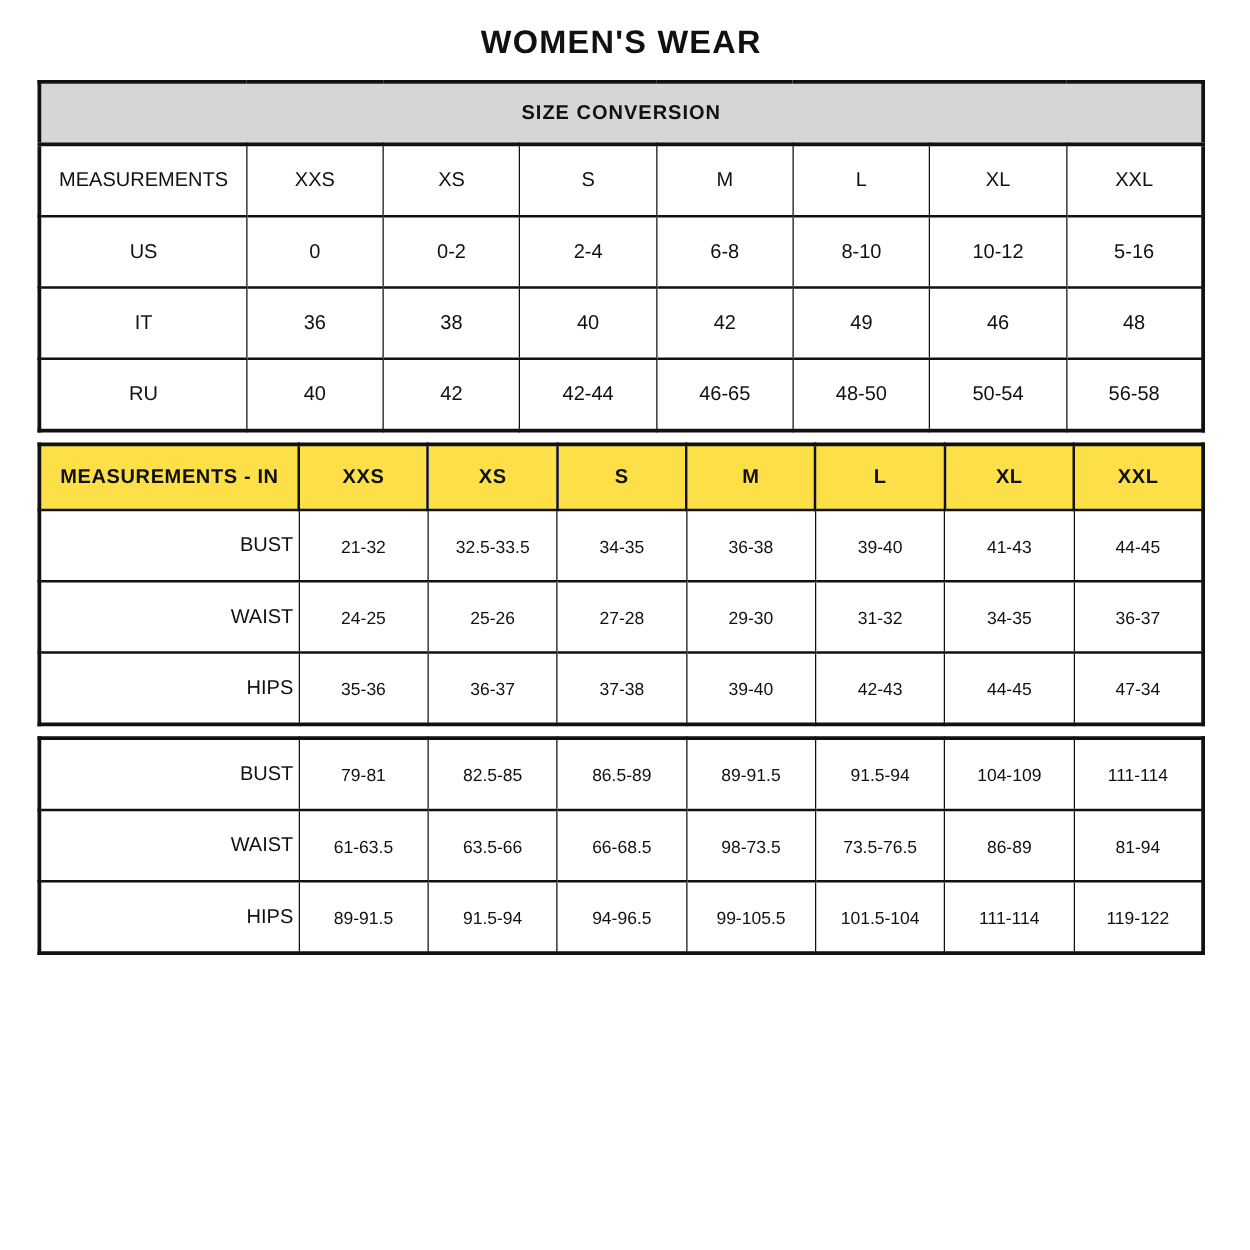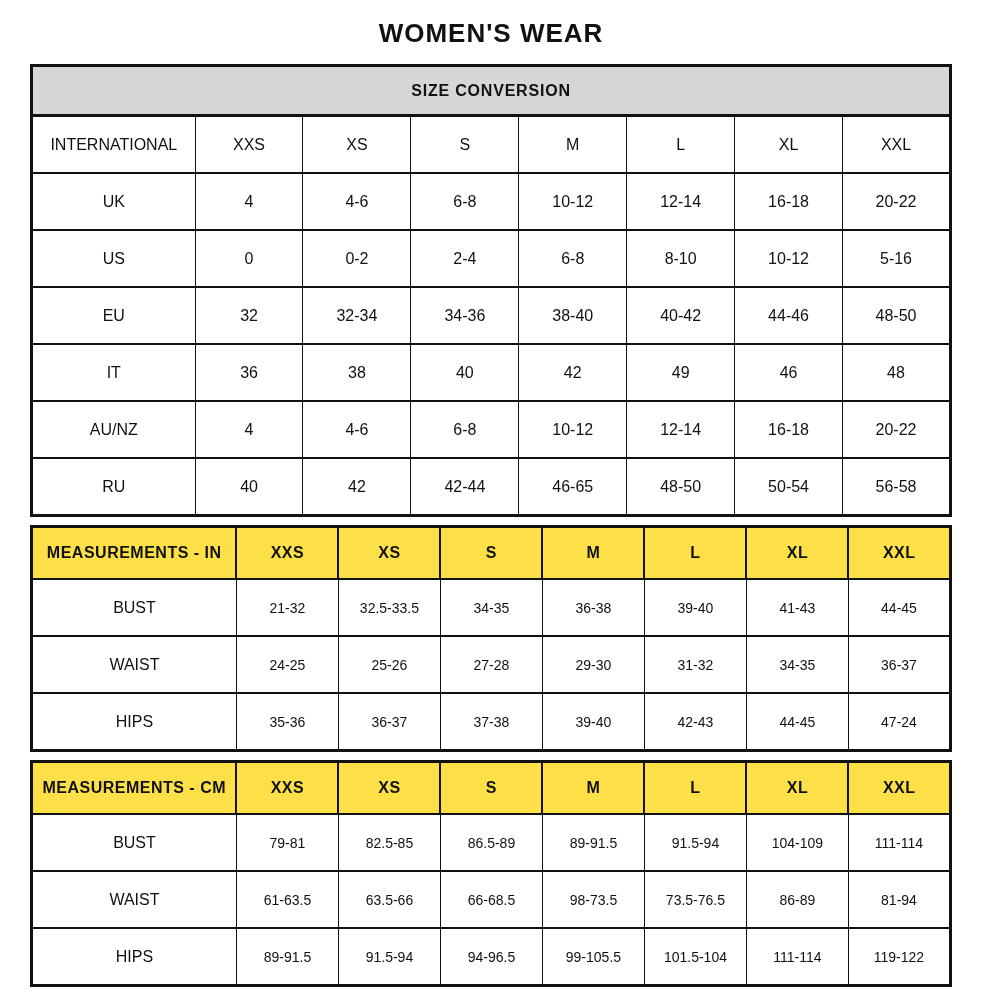--- a/index.html
+++ b/index.html
@@ -6,21 +6,21 @@
     margin: 0;
     padding: 0;
     background: #ffffff;
     color: #111111;
     font-family: "Liberation Sans", sans-serif;
   }
   .sheet {
     box-sizing: border-box;
     width: 1000px;
     height: 1000px;
-    padding: 12px 48px 18px 30px;
+    padding: 12px 36px 18px 30px;
     background: #ffffff;
   }
   .title {
     text-align: center;
     font-size: 26px;
     font-weight: 700;
     letter-spacing: 1px;
     margin: 6px 0 15px 0;
   }
   table {
@@ -55,21 +55,21 @@
   
   .tbl-m td { height: 55px; font-size: 14px; }
   .tbl-m td.hdr {
     background: #fde047;
     font-weight: 700;
     font-size: 16px;
     letter-spacing: 0.5px;
     height: 50px;
     border-width: 2px;
   }
-  .tbl-m td.lbl { font-size: 16px; }
+  .tbl-m td.lbl { font-size: 16px; text-align: right; }
 </style>
 </head>
 <body>
 
 <div class="sheet">
 
   <div class="title">WOMEN'S WEAR</div>
 
   <table class="tbl tbl-sc">
     <colgroup>
@@ -80,78 +80,48 @@
         <col style="width:11.743%">
         <col style="width:11.743%">
         <col style="width:11.743%">
         <col style="width:11.743%">
     </colgroup>
     <tbody>
         <tr>
       <td colspan="8" class="banner">SIZE CONVERSION</td>
     </tr>
     <tr>
-      <td>INTERNATIONAL</td>
+      <td>MEASUREMENTS</td>
       <td>XXS</td>
       <td>XS</td>
       <td>S</td>
       <td>M</td>
       <td>L</td>
       <td>XL</td>
       <td>XXL</td>
-    </tr>
-    <tr>
-      <td>UK</td>
-      <td>4</td>
-      <td>4-6</td>
-      <td>6-8</td>
-      <td>10-12</td>
-      <td>12-14</td>
-      <td>16-18</td>
-      <td>20-22</td>
     </tr>
     <tr>
       <td>US</td>
       <td>0</td>
       <td>0-2</td>
       <td>2-4</td>
       <td>6-8</td>
       <td>8-10</td>
       <td>10-12</td>
       <td>5-16</td>
     </tr>
     <tr>
-      <td>EU</td>
-      <td>32</td>
-      <td>32-34</td>
-      <td>34-36</td>
-      <td>38-40</td>
-      <td>40-42</td>
-      <td>44-46</td>
-      <td>48-50</td>
-    </tr>
-    <tr>
       <td>IT</td>
       <td>36</td>
       <td>38</td>
       <td>40</td>
       <td>42</td>
       <td>49</td>
       <td>46</td>
       <td>48</td>
-    </tr>
-    <tr>
-      <td>AU/NZ</td>
-      <td>4</td>
-      <td>4-6</td>
-      <td>6-8</td>
-      <td>10-12</td>
-      <td>12-14</td>
-      <td>16-18</td>
-      <td>20-22</td>
     </tr>
     <tr>
       <td>RU</td>
       <td>40</td>
       <td>42</td>
       <td>42-44</td>
       <td>46-65</td>
       <td>48-50</td>
       <td>50-54</td>
       <td>56-58</td>
@@ -202,47 +172,37 @@
       <td>36-37</td>
     </tr>
     <tr>
       <td class="lbl">HIPS</td>
       <td>35-36</td>
       <td>36-37</td>
       <td>37-38</td>
       <td>39-40</td>
       <td>42-43</td>
       <td>44-45</td>
-      <td>47-24</td>
+      <td>47-34</td>
     </tr>
   </tbody>
     </table>
 
   <table class="tbl tbl-m">
     <colgroup>
       <col style="width:22.3%">
         <col style="width:11.1%">
         <col style="width:11.1%">
         <col style="width:11.1%">
         <col style="width:11.1%">
         <col style="width:11.1%">
         <col style="width:11.1%">
         <col style="width:11.1%">
     </colgroup>
     <tbody>
-        <tr>
-      <td class="hdr">MEASUREMENTS - CM</td>
-      <td class="hdr">XXS</td>
-      <td class="hdr">XS</td>
-      <td class="hdr">S</td>
-      <td class="hdr">M</td>
-      <td class="hdr">L</td>
-      <td class="hdr">XL</td>
-      <td class="hdr">XXL</td>
-    </tr>
     <tr>
       <td class="lbl">BUST</td>
       <td>79-81</td>
       <td>82.5-85</td>
       <td>86.5-89</td>
       <td>89-91.5</td>
       <td>91.5-94</td>
       <td>104-109</td>
       <td>111-114</td>
     </tr>

